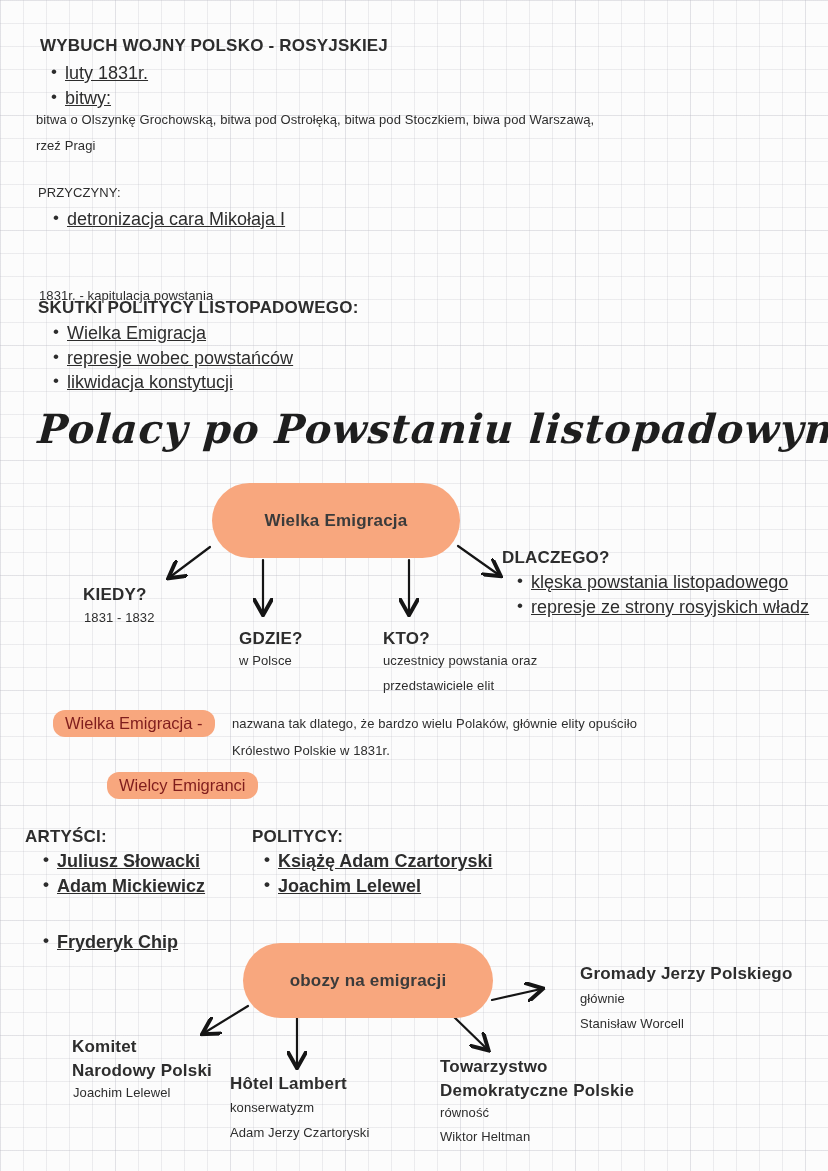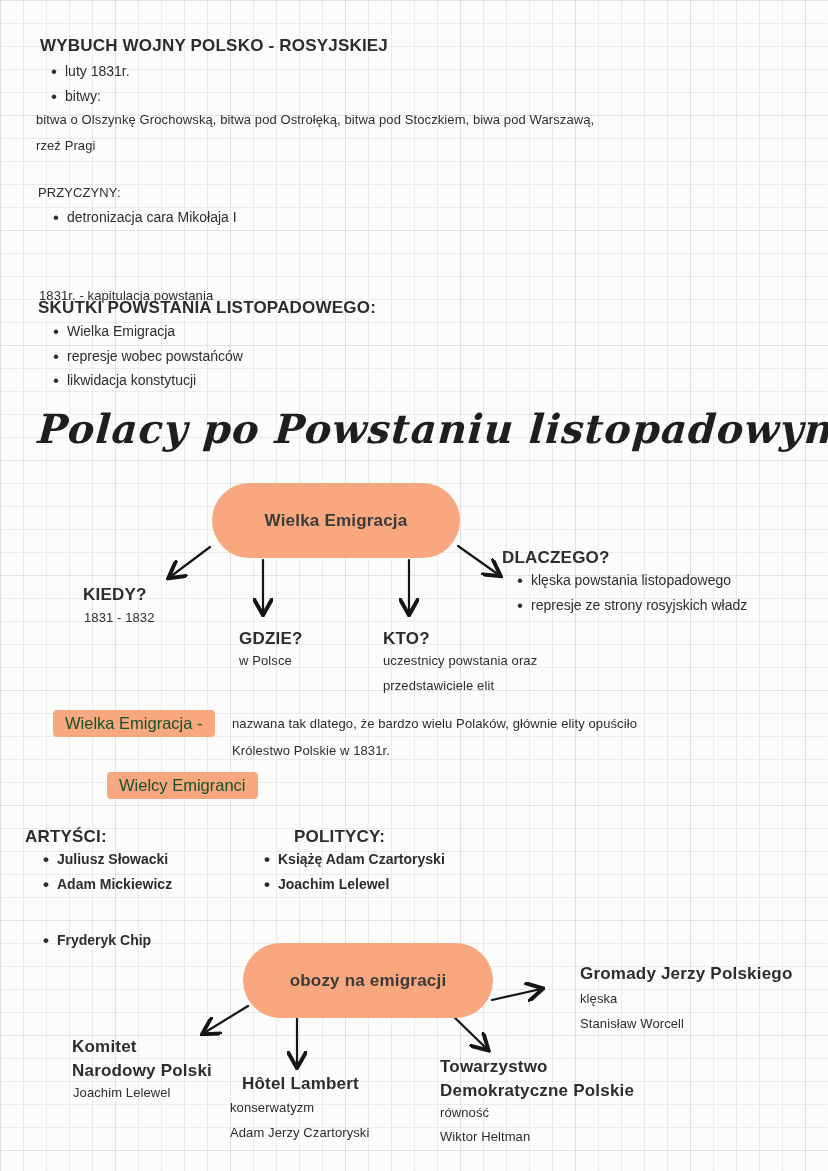--- a/index.html
+++ b/index.html
@@ -19,35 +19,35 @@
     background-image:
       linear-gradient(to right, var(--grid) 1px, transparent 1px),
       linear-gradient(to bottom, var(--grid) 1px, transparent 1px),
       linear-gradient(to right, var(--grid2) 1px, transparent 1px),
       linear-gradient(to bottom, var(--grid2) 1px, transparent 1px);
     background-size:23px 23px,23px 23px,115px 115px,115px 115px;
   }
   .abs{position:absolute;white-space:nowrap;}
   .t{font-size:13px;letter-spacing:.1px;}
   .h{font-size:17px;font-weight:700;letter-spacing:.2px;}
-  .li{position:absolute;font-size:14px;white-space:nowrap;}
+  .li{position:absolute;font-size:18px;white-space:nowrap;text-decoration:underline;}
   .li::before{content:"•";position:absolute;left:-14px;top:-1px;font-size:17px;color:var(--ink);}
   .li.b{font-weight:700;}
   .script-title{
     font-family:"DejaVu Serif",serif;font-style:italic;font-weight:700;
     font-size:40px;letter-spacing:1px;color:#1e1e1e;transform:skewX(-4deg);
   }
   .bubble{
     position:absolute;display:flex;align-items:center;justify-content:center;
     background:var(--accent);border-radius:38px;color:var(--bubble-ink);
     font-weight:700;font-size:17px;letter-spacing:.2px;
   }
   .hl{
-    position:absolute;background:var(--accent);border-radius:4px;
-    padding:4px 12px;font-size:16.5px;color:#14532d;white-space:nowrap;
+    position:absolute;background:var(--accent);border-radius:12px;
+    padding:4px 12px;font-size:16.5px;color:#7f1d1d;white-space:nowrap;
   }
   svg.arrows{position:absolute;left:0;top:0;pointer-events:none;}
 </style>
 </head>
 <body>
 
 <div class="page">
 
   <svg class="arrows" width="828" height="1171" viewBox="0 0 828 1171">
     <defs>
@@ -70,21 +70,21 @@
   <div class="abs h" style="left:40px;top:36px;">WYBUCH WOJNY POLSKO - ROSYJSKIEJ</div>
   <div class="li" style="left:65px;top:63px;">luty 1831r.</div>
   <div class="li" style="left:65px;top:88px;">bitwy:</div>
   <div class="abs t" style="left:36px;top:112px;">bitwa o Olszynkę Grochowską, bitwa pod Ostrołęką, bitwa pod Stoczkiem, biwa pod Warszawą,</div>
   <div class="abs t" style="left:36px;top:138px;">rzeź Pragi</div>
 
   <div class="abs t" style="left:38px;top:185px;">PRZYCZYNY:</div>
   <div class="li" style="left:67px;top:209px;">detronizacja cara Mikołaja I</div>
   <div class="abs t" style="left:39px;top:252px;margin-top:36px;">1831r. - kapitulacja powstania</div>
 
-  <div class="abs h" style="left:38px;top:298px;">SKUTKI POWSTANIA LISTOPADOWEGO:</div>
+  <div class="abs h" style="left:38px;top:298px;">SKUTKI POLITYCY LISTOPADOWEGO:</div>
   <div class="li" style="left:67px;top:323px;">Wielka Emigracja</div>
   <div class="li" style="left:67px;top:348px;">represje wobec powstańców</div>
   <div class="li" style="left:67px;top:372px;">likwidacja konstytucji</div>
 
   <div class="abs script-title" style="left:38px;top:405px;">Polacy po Powstaniu listopadowym</div>
 
   <div class="bubble" style="left:212px;top:483px;width:248px;height:75px;">Wielka Emigracja</div>
 
   <div class="abs h" style="left:83px;top:585px;">KIEDY?</div>
   <div class="abs t" style="left:84px;top:610px;">1831 - 1832</div>
@@ -103,37 +103,37 @@
   <div class="hl" style="left:53px;top:710px;">Wielka Emigracja -</div>
   <div class="abs t" style="left:232px;top:716px;">nazwana tak dlatego, że bardzo wielu Polaków, głównie elity opuściło</div>
   <div class="abs t" style="left:232px;top:743px;">Królestwo Polskie w 1831r.</div>
   <div class="hl" style="left:107px;top:772px;">Wielcy Emigranci</div>
 
   <div class="abs h" style="left:25px;top:827px;">ARTYŚCI:</div>
   <div class="li b" style="left:57px;top:851px;">Juliusz Słowacki</div>
   <div class="li b" style="left:57px;top:876px;">Adam Mickiewicz</div>
   <div class="li b" style="left:57px;top:932px;">Fryderyk Chip</div>
 
-  <div class="abs h" style="left:252px;top:827px;margin-left:42px;">POLITYCY:</div>
+  <div class="abs h" style="left:252px;top:827px;">POLITYCY:</div>
   <div class="li b" style="left:278px;top:851px;">Książę Adam Czartoryski</div>
   <div class="li b" style="left:278px;top:876px;">Joachim Lelewel</div>
   <div class="li b" style="left:278px;top:954px;">Tadeusz Krępowiecki</div>
 
   <div class="bubble" style="left:243px;top:943px;width:250px;height:75px;">obozy na emigracji</div>
 
   <div class="abs h" style="left:72px;top:1037px;">Komitet</div>
   <div class="abs h" style="left:72px;top:1061px;">Narodowy Polski</div>
   <div class="abs t" style="left:73px;top:1085px;">Joachim Lelewel</div>
 
-  <div class="abs h" style="left:230px;top:1074px;padding-left:12px;">Hôtel Lambert</div>
+  <div class="abs h" style="left:230px;top:1074px;">Hôtel Lambert</div>
   <div class="abs t" style="left:230px;top:1100px;">konserwatyzm</div>
   <div class="abs t" style="left:230px;top:1125px;">Adam Jerzy Czartoryski</div>
 
   <div class="abs h" style="left:440px;top:1057px;">Towarzystwo</div>
   <div class="abs h" style="left:440px;top:1081px;">Demokratyczne Polskie</div>
   <div class="abs t" style="left:440px;top:1105px;">równość</div>
   <div class="abs t" style="left:440px;top:1129px;">Wiktor Heltman</div>
 
   <div class="abs h" style="left:580px;top:964px;">Gromady Jerzy Polskiego</div>
-  <div class="abs t" style="left:580px;top:991px;">klęska</div>
+  <div class="abs t" style="left:580px;top:991px;">głównie</div>
   <div class="abs t" style="left:580px;top:1016px;">Stanisław Worcell</div>
 
 </div>
 
 </body></html>

